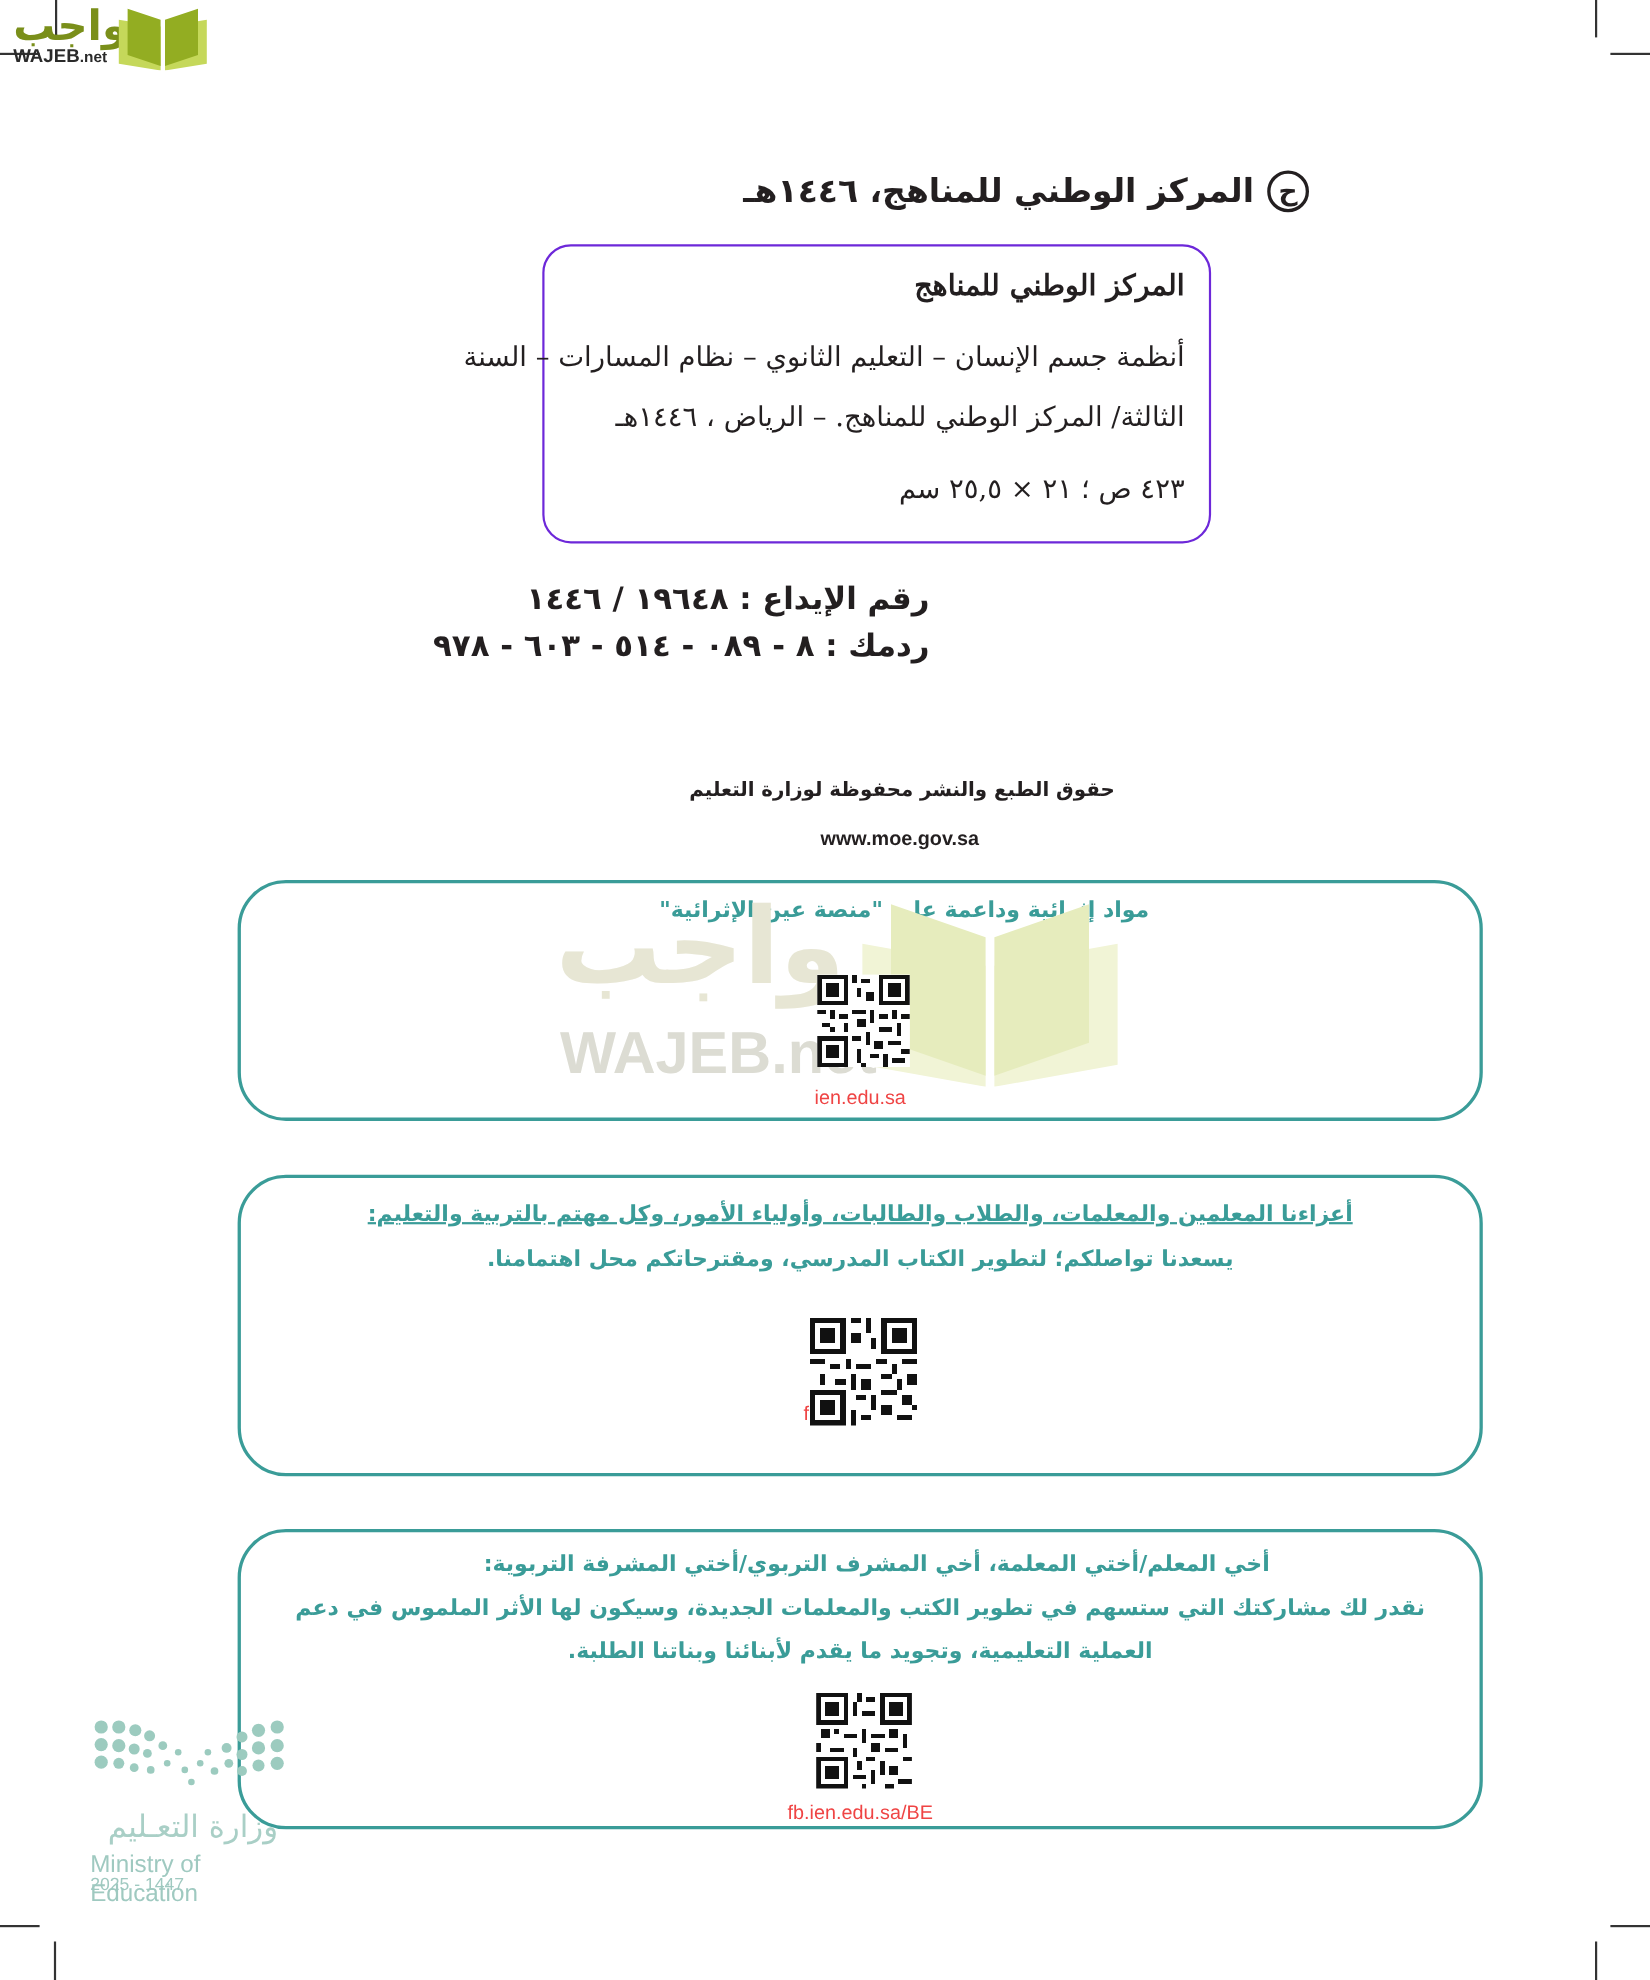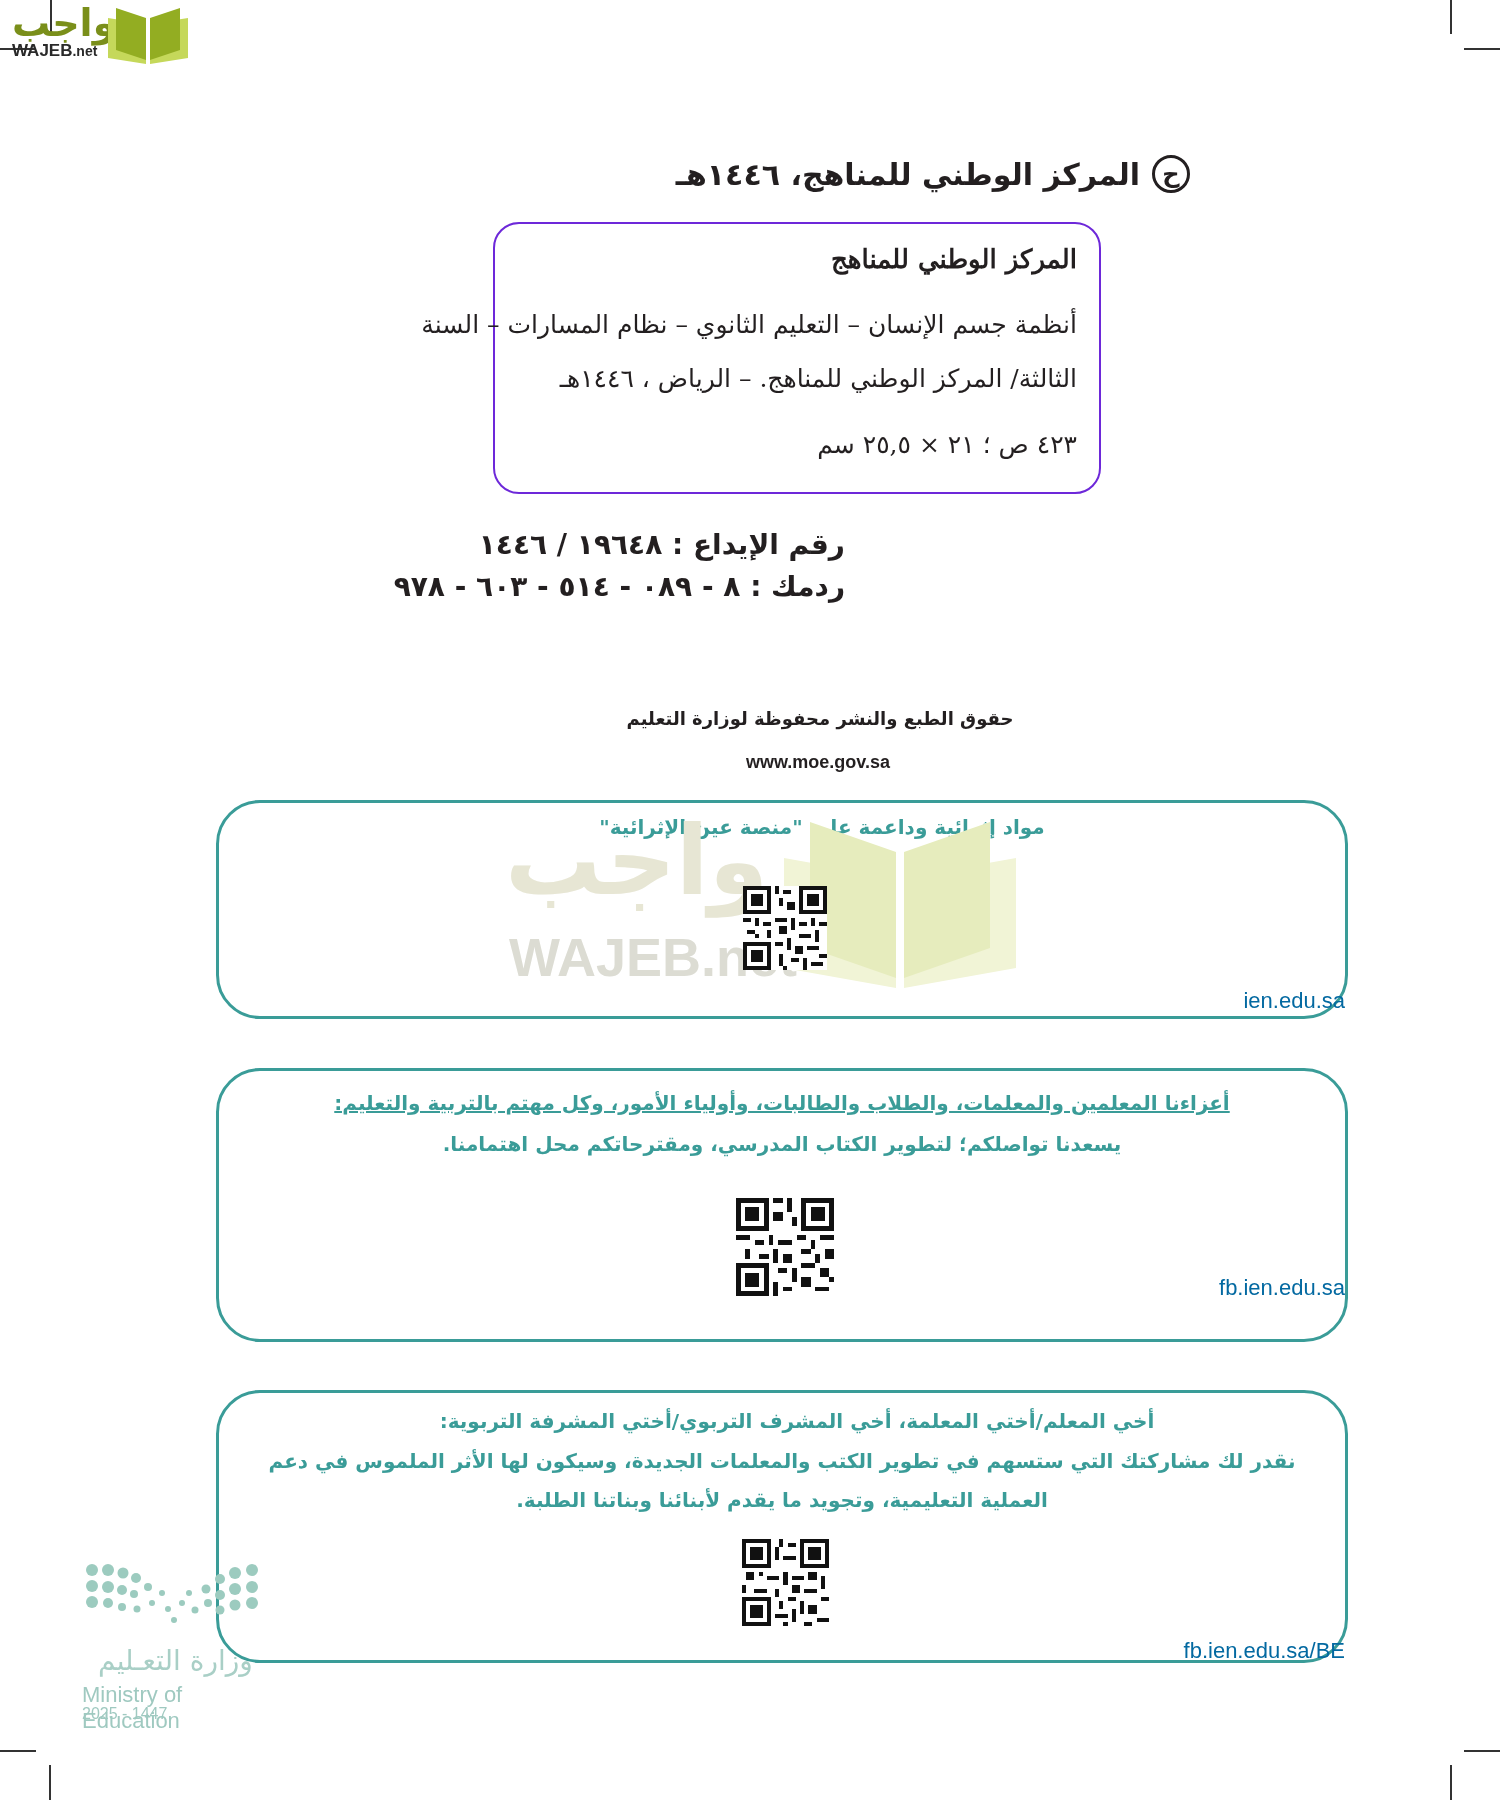--- a/index.html
+++ b/index.html
@@ -36,21 +36,21 @@
   #rights-line { left:0; width:1640px; text-align:center; top:708px; font-size:18px; font-weight:bold; direction:rtl; }
   #moe-url { left:0; width:1636px; text-align:center; top:752px; font-size:18px; font-weight:bold; font-family:"Liberation Sans", sans-serif; }
 
   
   .tbox { position:absolute; left:216px; width:1132px; border:3px solid #3a9c98; border-radius:44px; box-sizing:border-box; }
   #box-ien { top:800px; height:219px; }
   #box-feedback { top:1068px; height:274px; }
   #box-teachers { top:1390px; height:273px; }
   .teal-text { position:absolute; left:0; right:0; text-align:center; color:#3a9c98; font-weight:bold; direction:rtl; font-size:20px; white-space:nowrap; }
   .qr { position:absolute; background:#fff; }
-  .url { position:absolute; left:0; right:0; text-align:right; font-size:22px; font-family:"Liberation Sans", sans-serif; color:#0369a1; }
+  .url { position:absolute; left:0; right:0; text-align:center; font-size:18px; font-family:"Liberation Sans", sans-serif; color:#ef4444; }
 
   
   #watermark { left:505px; top:818px; width:520px; height:170px; pointer-events:none; }
   #watermark .ar { position:absolute; left:0; top:-12px; font-size:96px; font-weight:bold; color:#e7e6d4; direction:rtl; line-height:110px; }
   #watermark .en { position:absolute; left:4px; top:108px; font-size:54px; font-weight:bold; color:#dcdcd3; font-family:"Liberation Sans", sans-serif; }
   #watermark svg { position:absolute; left:275px; top:0px; }
 
   
   #moe-logo { left:82px; top:1560px; width:200px; height:170px; }
   #moe-logo .ar { position:absolute; left:0; top:84px; width:185px; text-align:left; font-size:28px; color:#a9cfc6; direction:rtl;margin-left:16px; }

